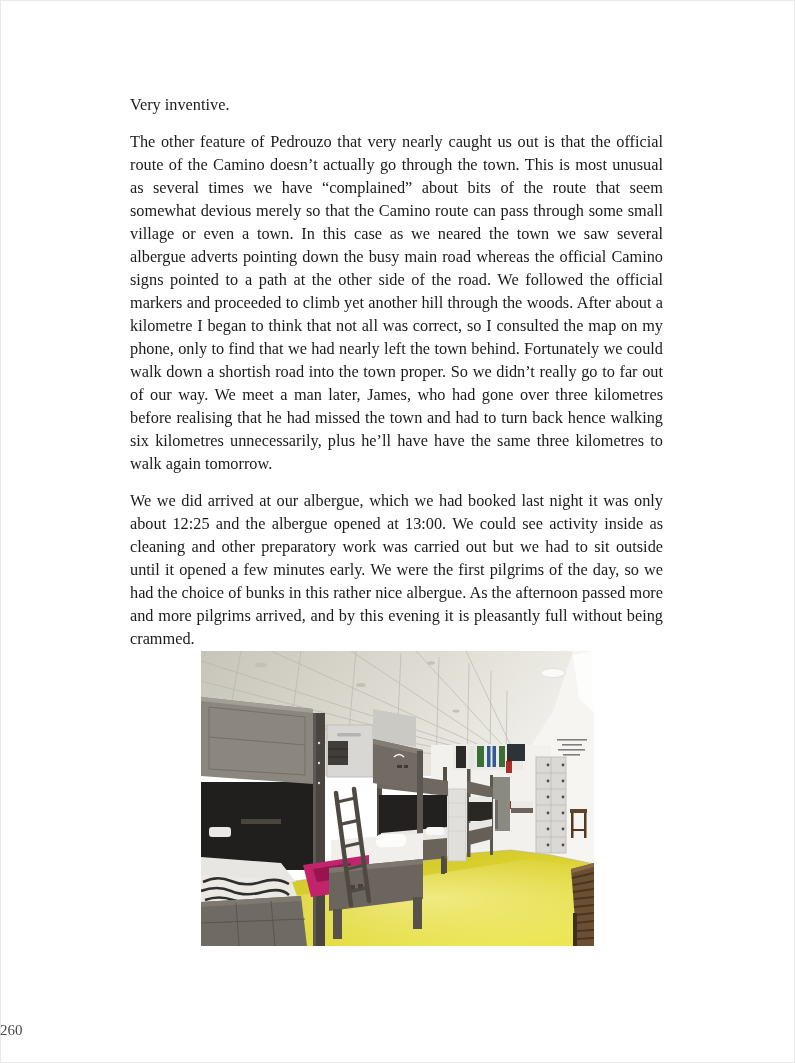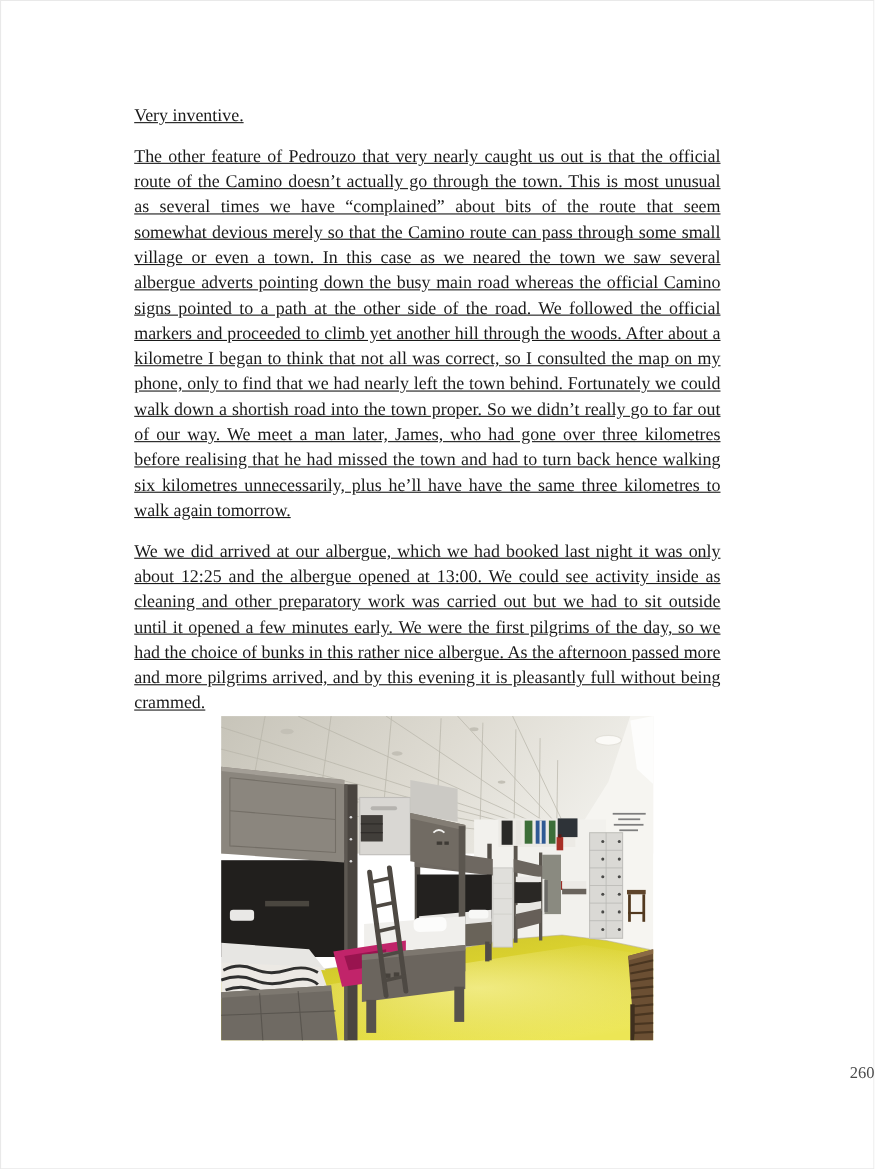--- a/index.html
+++ b/index.html
@@ -14,37 +14,37 @@
   .page{
     position:relative;
     width:795px;height:1063px;
     background:var(--page-background);
     box-shadow:inset 0 0 0 1px #e9e9e9;
     font-family:"Liberation Serif","DejaVu Serif",serif;
     color:#1a1a1a;
     overflow:hidden;
   }
   .body-text{
-    position:absolute;left:122px;top:93px;width:533px;text-decoration:underline;
+    position:absolute;left:130px;top:93px;width:533px;
   }
   .body-text p{
     margin:0 0 14px 0;
     font-size:16.3px;
     line-height:23px;
     text-align:justify;
     text-justify:inter-word;
   }
   .photo-figure{
     position:absolute;left:201px;top:651px;width:393px;height:295px;
     margin:0;padding:0;
   }
   .photo-figure svg{display:block;width:393px;height:295px;}
   .page-number{
-    position:absolute;left:0;top:968px;width:100%;
-    text-align:right;
+    position:absolute;left:0;top:1022px;width:100%;
+    text-align:left;
     font-size:15px;
     color:var(--page-number-grey);
   }
 </style>
 </head>
 <body>
 
 <div class="page">
 
   <div class="body-text">

